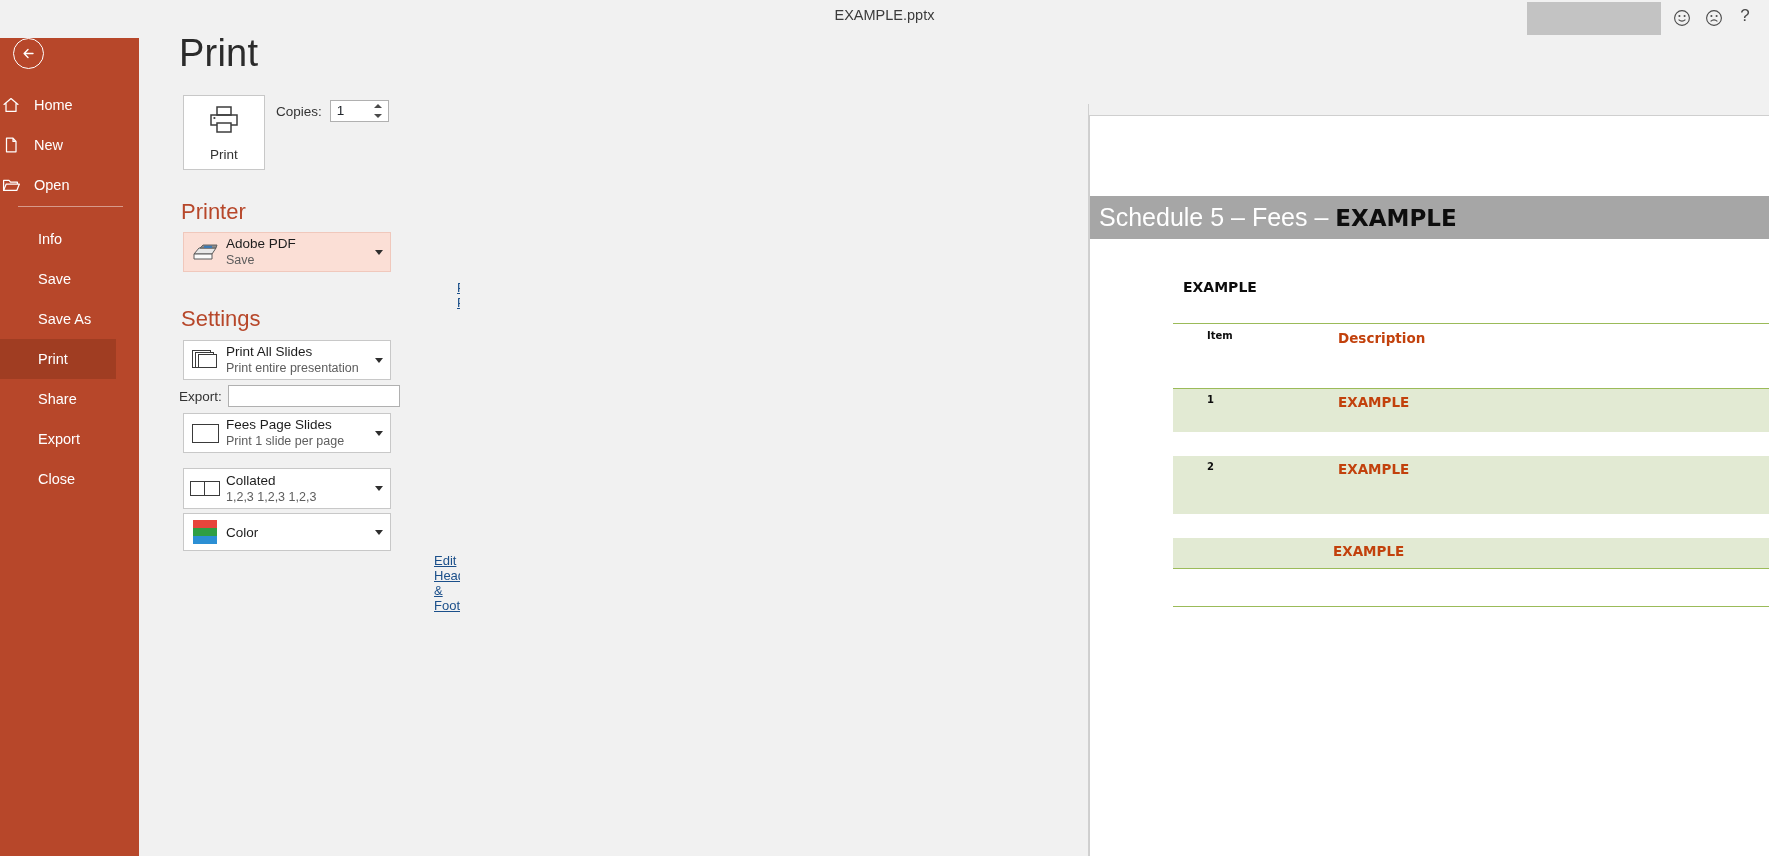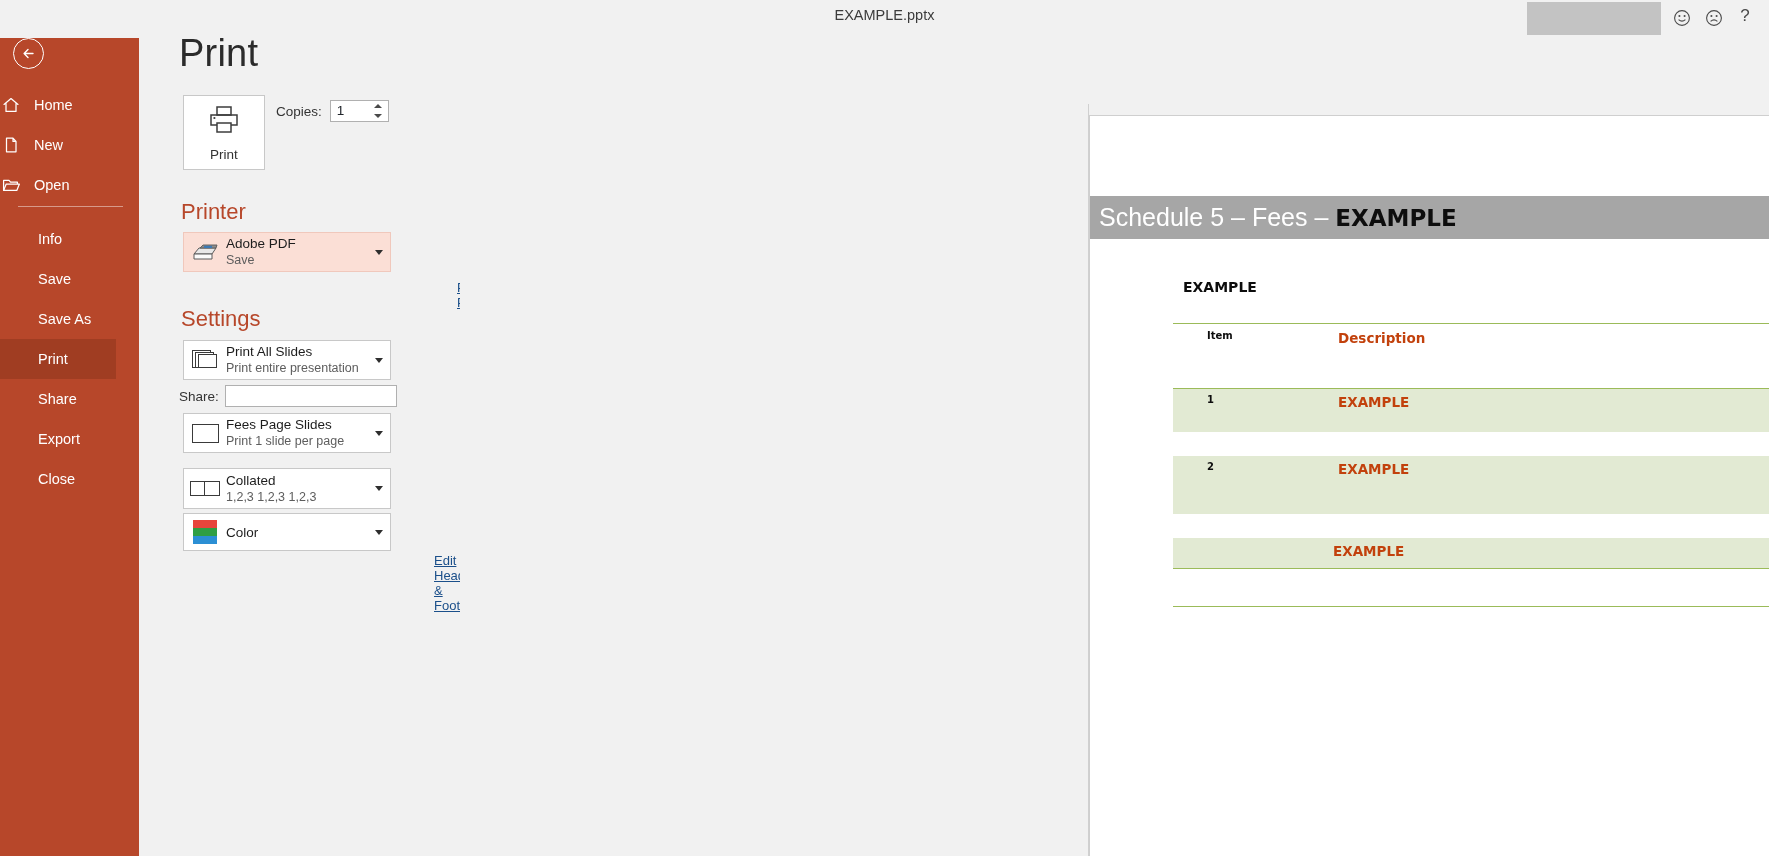--- a/index.html
+++ b/index.html
@@ -641,21 +641,21 @@
       <span class="cb-text">
         <span class="cb-main" style="display:block;">Print All Slides</span>
         <span class="cb-sub" style="display:block;">Print entire presentation</span>
       </span>
       <span class="cb-caret">
           <span class="caret"></span>
         </span>
     </div>
 
     <div class="slides-row">
-      <span class="lbl">Share:</span>
+      <span class="lbl">Export:</span>
       <input class="slides-input" type="text" value="" placeholder="" style="">
     </div>
     <div class="info-dot" style="left:400px; top:389px;">i</div>
 
     <div class="combo" style="top:413px; height:40px;">
       <span class="cb-icon">
         <span class="ic-page"></span>
       </span>
       <span class="cb-text">
         <span class="cb-main" style="display:block;">Fees Page Slides</span>

